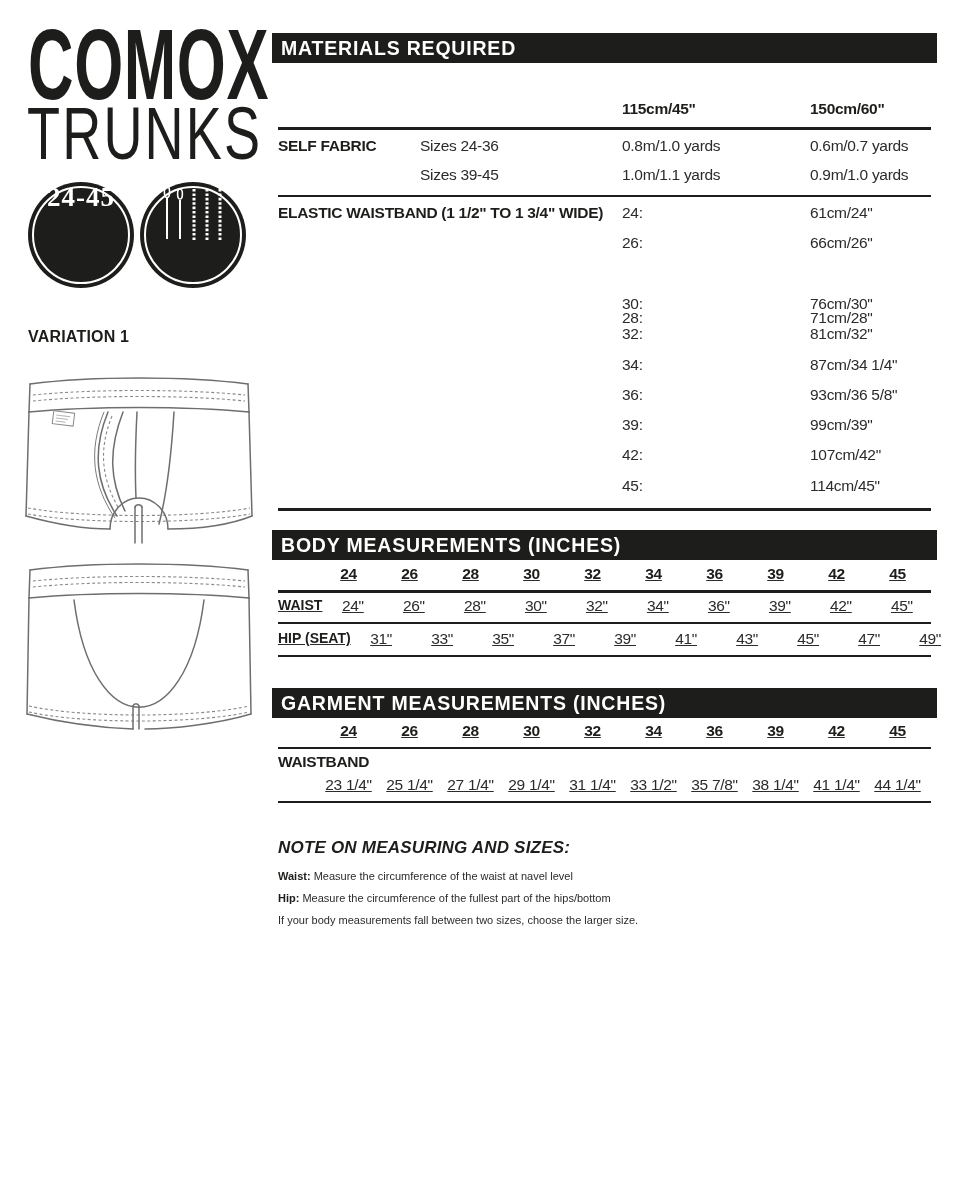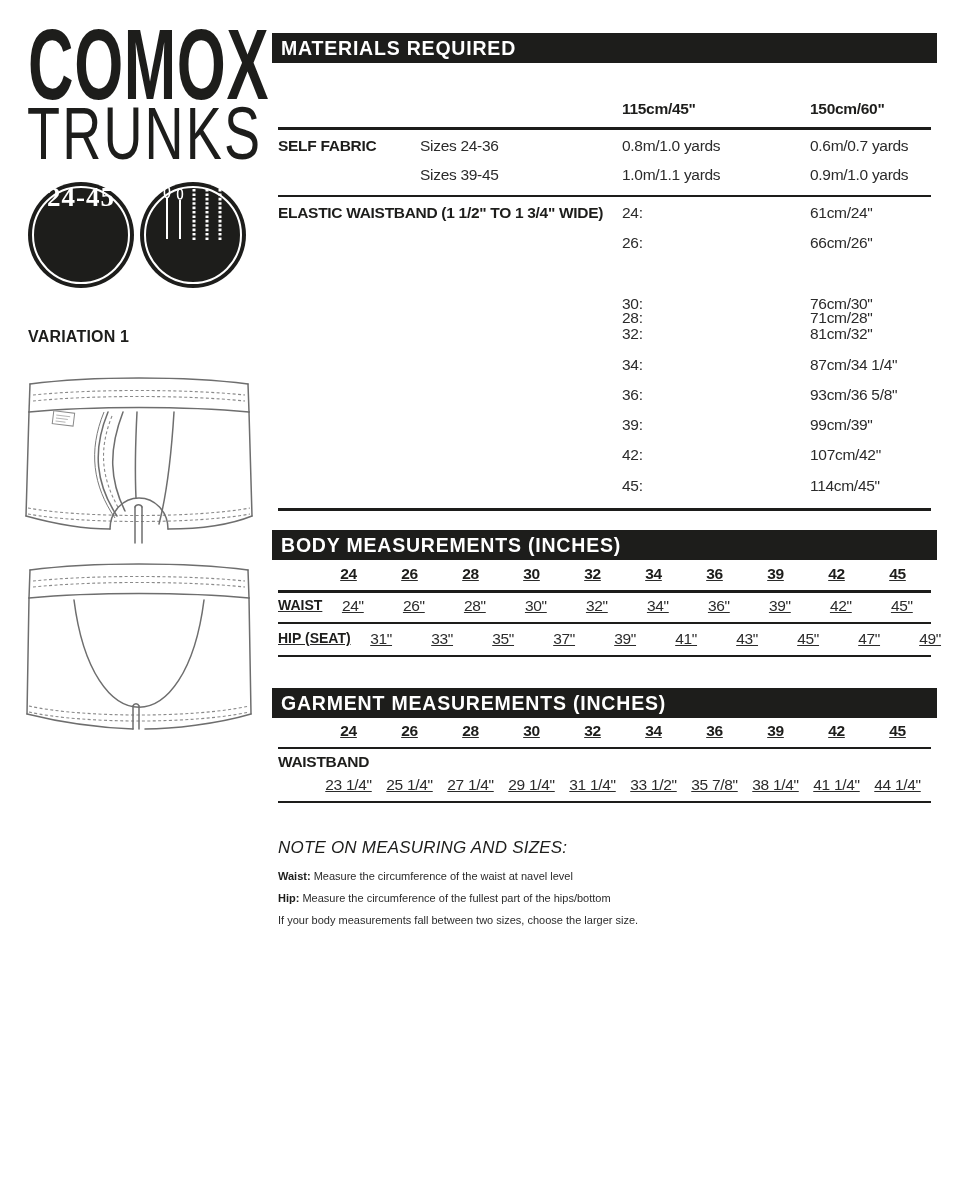--- a/index.html
+++ b/index.html
@@ -63,21 +63,21 @@
   .c-w150 { left:538px; }
   .tight { letter-spacing:-0.3px; }
 
   .grid { position:absolute; left:6px; width:656px; display:flex; font-size:15.5px;text-decoration:underline; }
   .grid .lab { flex:0 0 40px; font-weight:700; color:#1d1d1b; white-space:nowrap; font-size:14px; }
   .grid .cell { flex:0 0 61px; text-align:center; white-space:nowrap; letter-spacing:-0.3px; }
   .grid.heads .cell { font-weight:700; color:#1d1d1b; }
 
   .note-h {
     position:absolute; left:6px; font-size:17px; font-style:italic;
-    color:#1d1d1b; letter-spacing:0.2px;
+    color:#1d1d1b; letter-spacing:0.2px;font-weight:bold;
   }
   .note-line { position:absolute; left:6px; font-size:11px; white-space:nowrap; }
   .note-line b { color:#1d1d1b; }
 
   svg .ln { fill:none; stroke:#6e6e6e; stroke-width:1.5; stroke-linecap:round; }
   svg .thin { fill:none; stroke:#7a7a7a; stroke-width:1; }
   svg .st { fill:none; stroke:#8a8a8a; stroke-width:1.1; stroke-dasharray:3 2.4; }
 </style>
 </head>
 <body>

